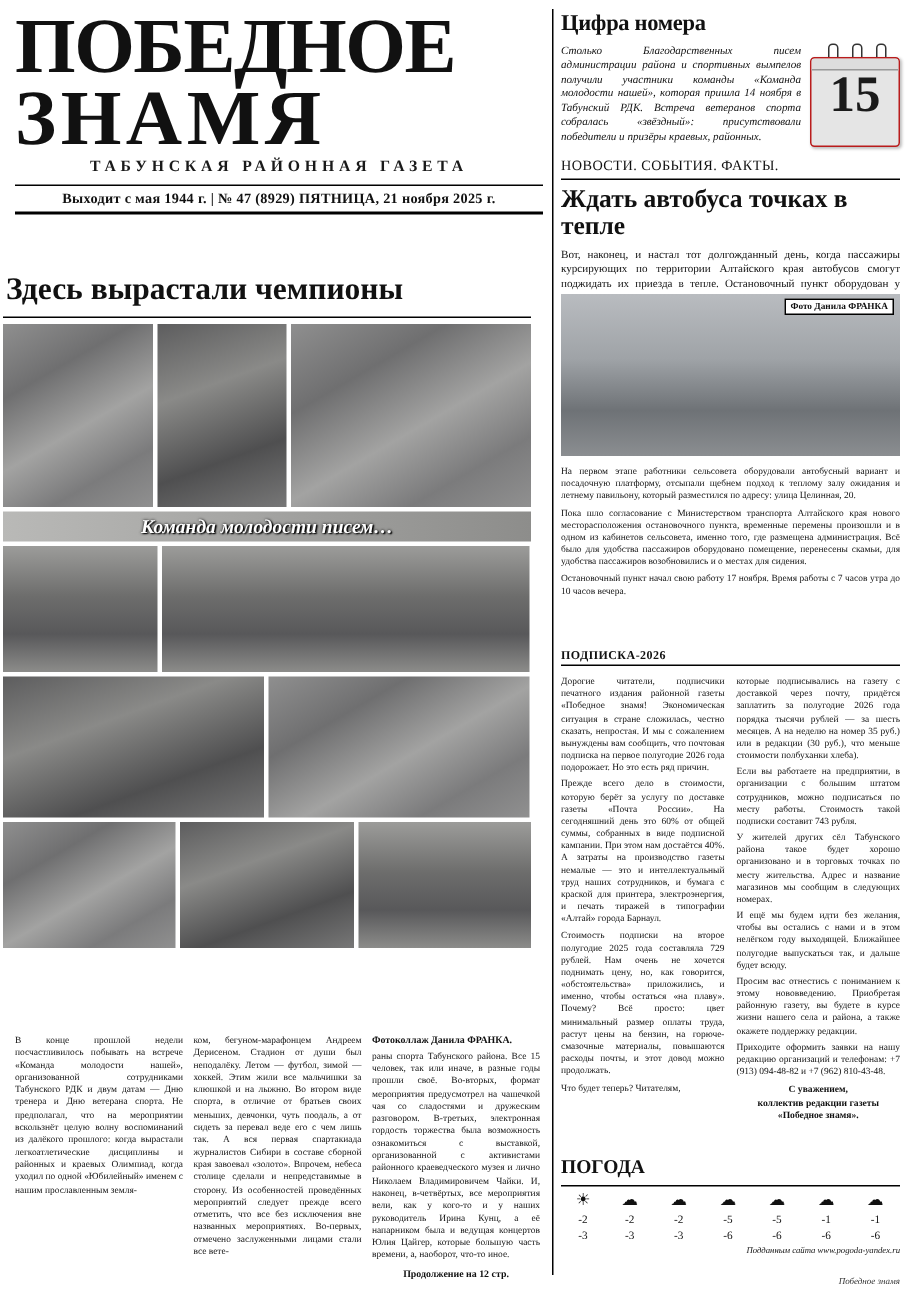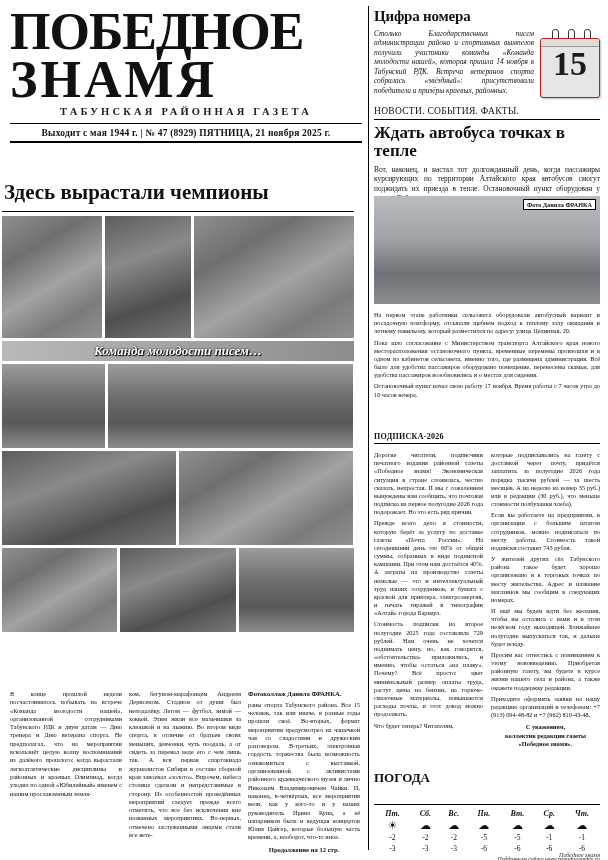--- a/index.html
+++ b/index.html
@@ -256,21 +256,21 @@
   
   .weather {
     position: absolute;
     left: 374px;
     top: 770px;
     width: 226px;
   }
   .w-title {
     font-weight: bold;
     font-size: 13px;
-    margin-bottom: 18px;
+    margin-bottom: 4px;
   }
   .w-table {
     width: 100%;
     border-collapse: collapse;
     font-size: 8px;
     text-align: center;
   }
   .w-table th {
     font-weight: bold;
     font-size: 8px;
@@ -442,29 +442,20 @@
 В-третьих, электронная гордость торжества была возможность ознакомиться с выставкой, организованной с активистами районного краеведческого музея и лично Николаем Владимировичем Чайки. И, наконец, в-четвёртых, все мероприятия вели, как у кого-то и у наших руководитель Ирина Кунц, а её напарником была и ведущая концертов Юлия Цайгер, которые большую часть времени, а, наоборот, что-то иное.</div>
       <div class="cont-note">Продолжение на 12 стр.</div>
     </div>
   </div>
 
   <div class="weather">
     <div class="w-title">ПОГОДА</div>
     <div class="w-rule"></div>
     <table class="w-table">
       <tbody>
-          <tr>
-        <th>Пт.</th>
-        <th>Сб.</th>
-        <th>Вс.</th>
-        <th>Пн.</th>
-        <th>Вт.</th>
-        <th>Ср.</th>
-        <th>Чт.</th>
-      </tr>
       <tr class="w-icons">
         <td>☀</td>
         <td>☁</td>
         <td>☁</td>
         <td>☁</td>
         <td>☁</td>
         <td>☁</td>
         <td>☁</td>
       </tr>
       <tr>

